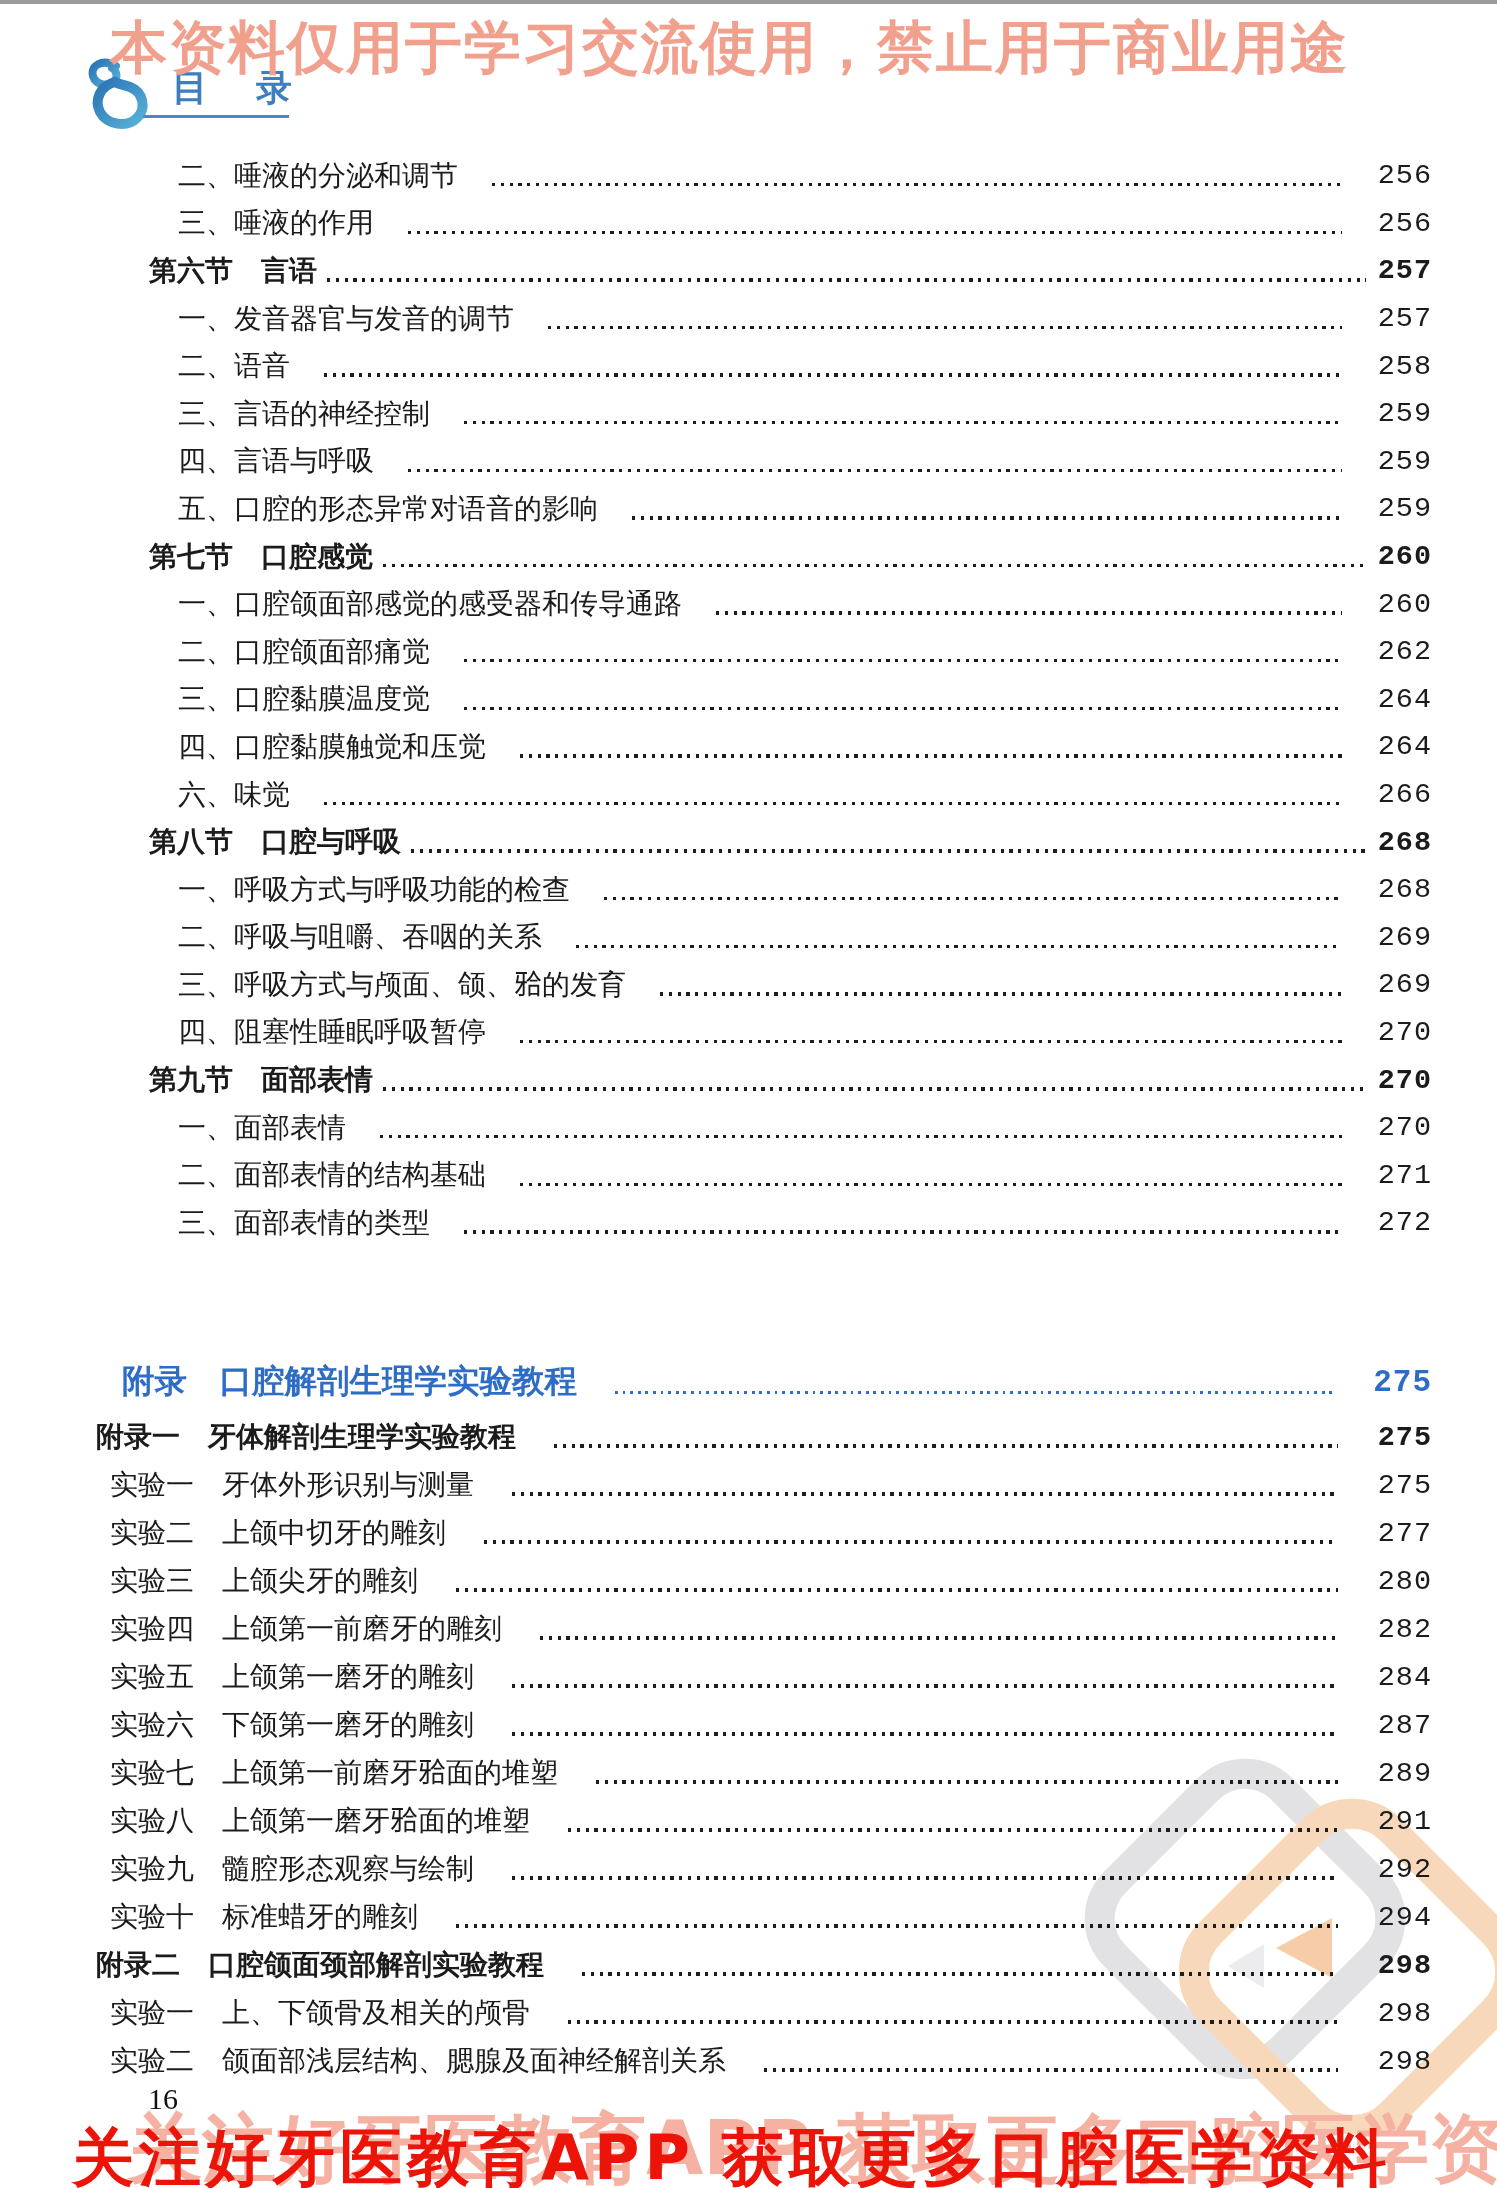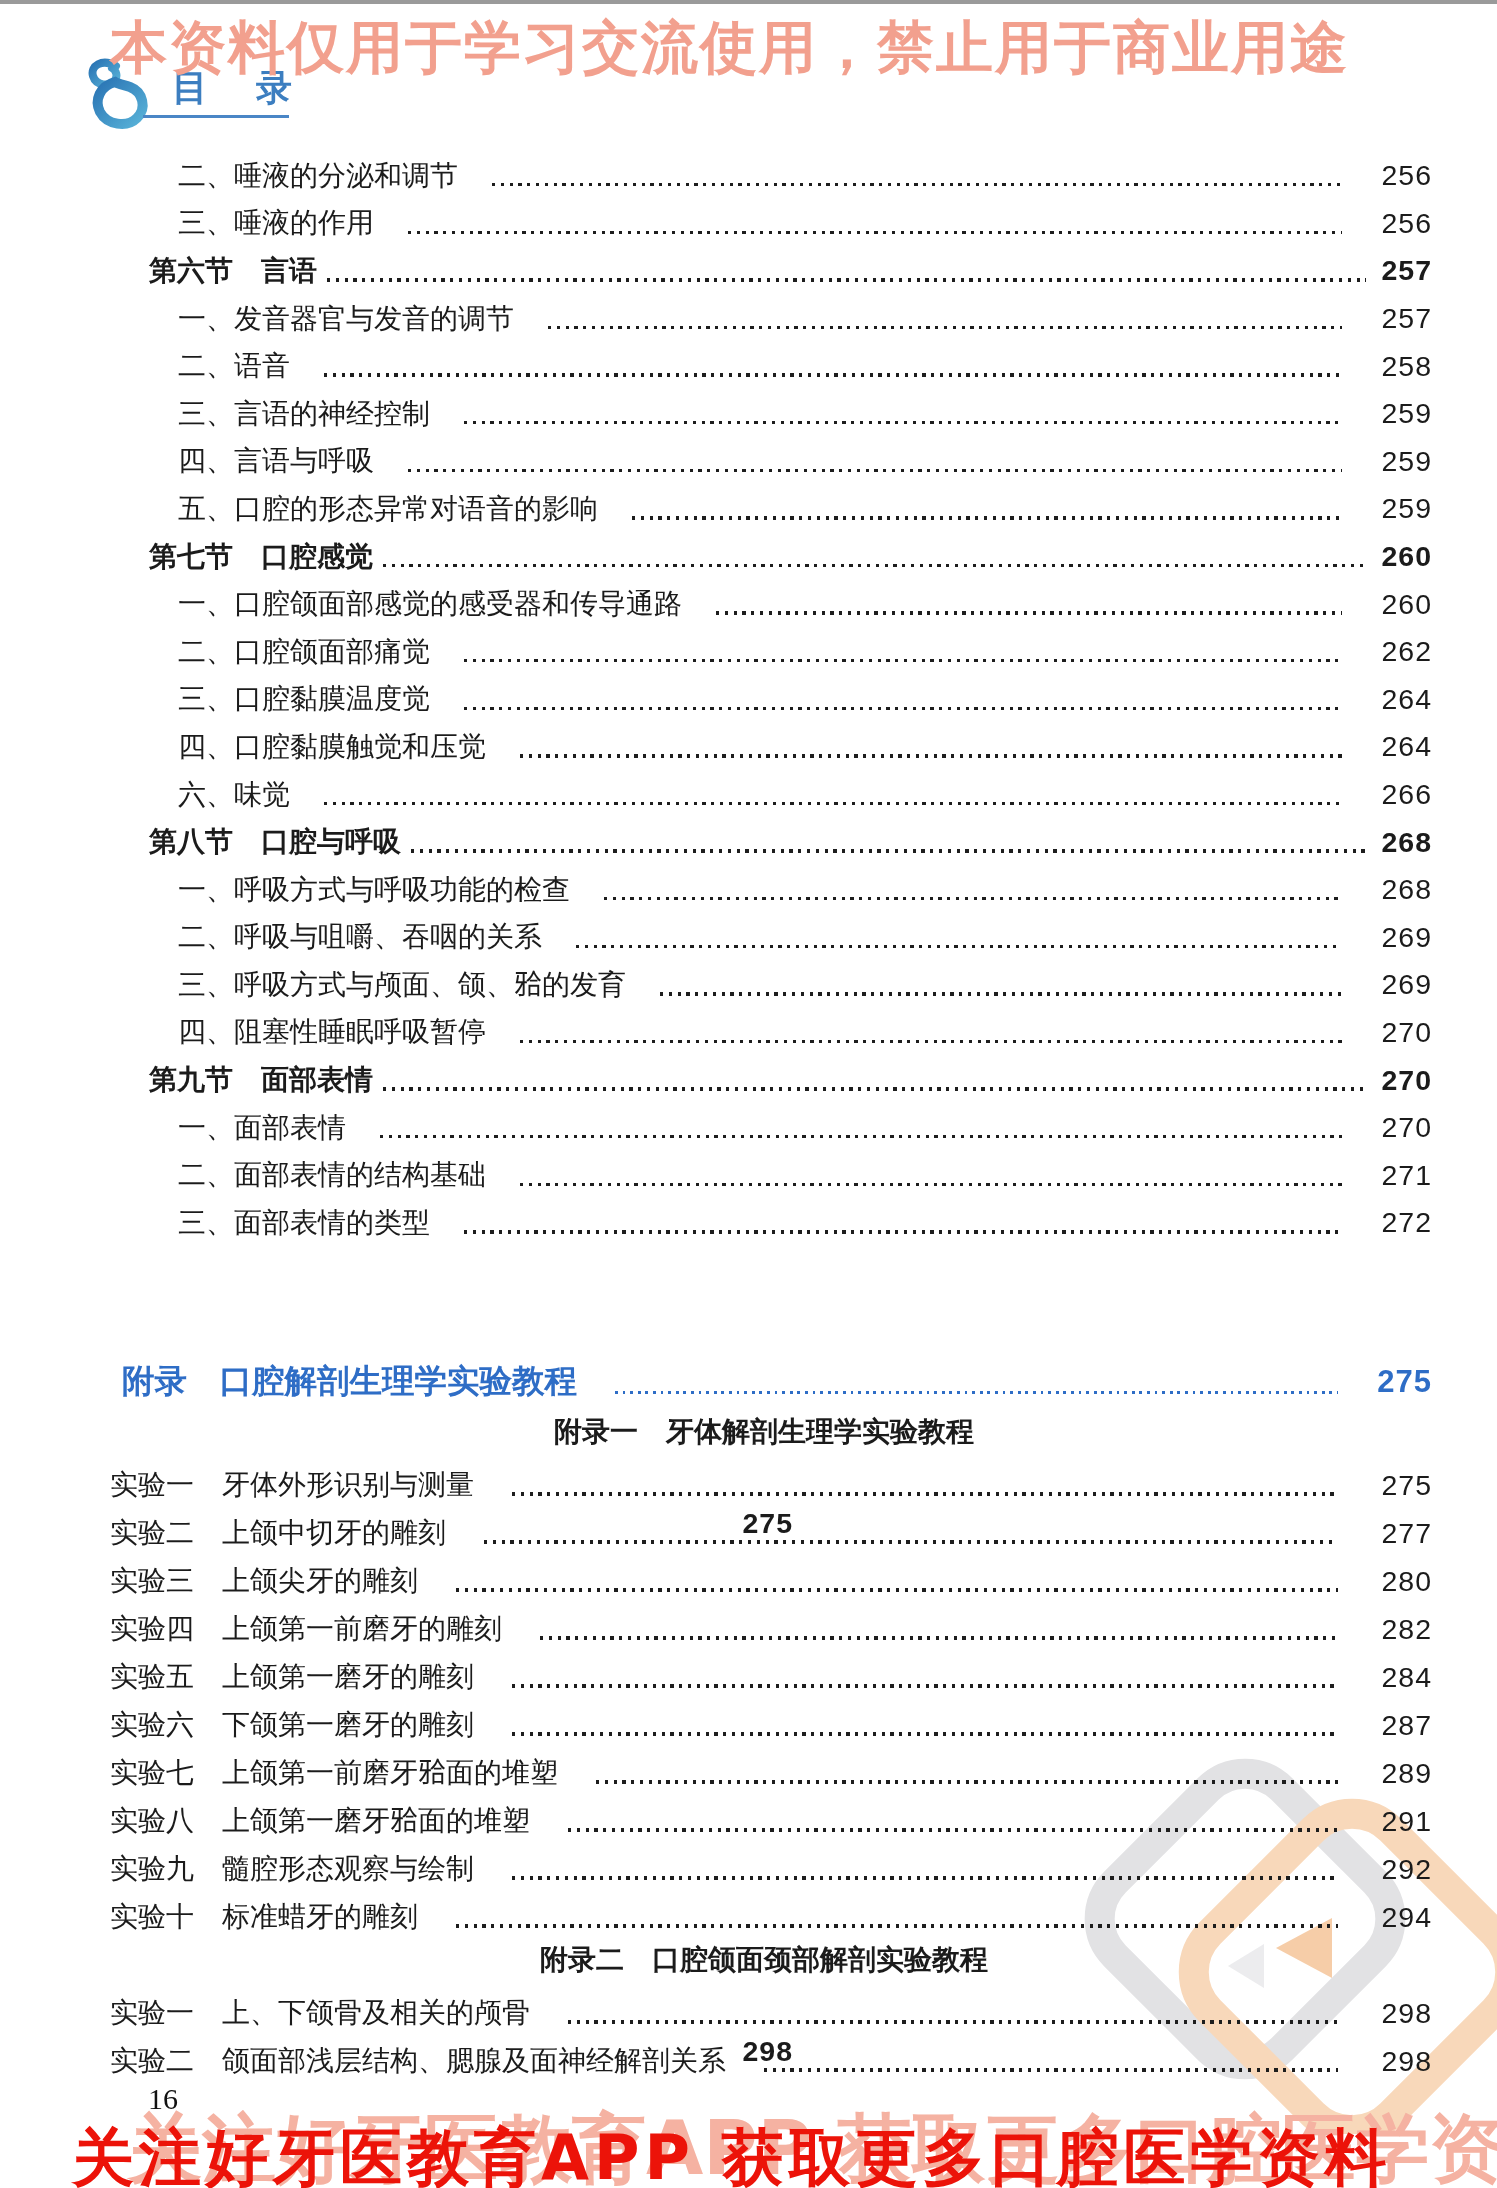--- a/index.html
+++ b/index.html
@@ -49,32 +49,31 @@
   #toc-main{top:148px;}
   #toc-appendix{top:1347px;}
   .toc-row{display:flex;align-items:center;height:47.6px;padding-right:65px;}
   #toc-appendix .toc-row{height:48px;gap:28px;}
   .lbl{white-space:nowrap;}
   .leader{
     flex:1;height:3.4px;margin:0 8px 0 10px;transform:translateY(9px);
     background:repeating-linear-gradient(to right,#1d1d1d 0 3.2px,transparent 3.2px 8.8px);
   }
   .pg{
-    font-family:Liberation Sans, sans-serif;
+    font-family:Liberation Mono, monospace;
     font-size:28.5px;min-width:58px;text-align:right;letter-spacing:1px;
   }
   .lvl-item{padding-left:178px;font-size:28px;gap:24px;}
   .lvl-section{
     padding-left:149px;font-size:28px;font-weight:700;
     font-family:"DejaVu Sans","Liberation Sans",sans-serif;
   }
   .lvl-apx-sub{
     padding-left:96px;font-size:28px;font-weight:700;
     font-family:"DejaVu Sans","Liberation Sans",sans-serif;
-    flex-direction:column;
   }
   .lvl-exp{padding-left:110px;font-size:28px;}
   .lvl-apx-title{
     padding-left:122px;height:62px !important;font-size:32.5px;font-weight:700;
     font-family:"DejaVu Sans","Liberation Sans",sans-serif;color:#2e6dc6;
   }
   .lvl-apx-title .pg{color:#2e6dc6;font-size:31px;}
   .lvl-apx-title .leader{
     height:3px;transform:translateY(10px);
     background:repeating-linear-gradient(to right,#2e6dc6 0 2.8px,transparent 2.8px 7.6px);

